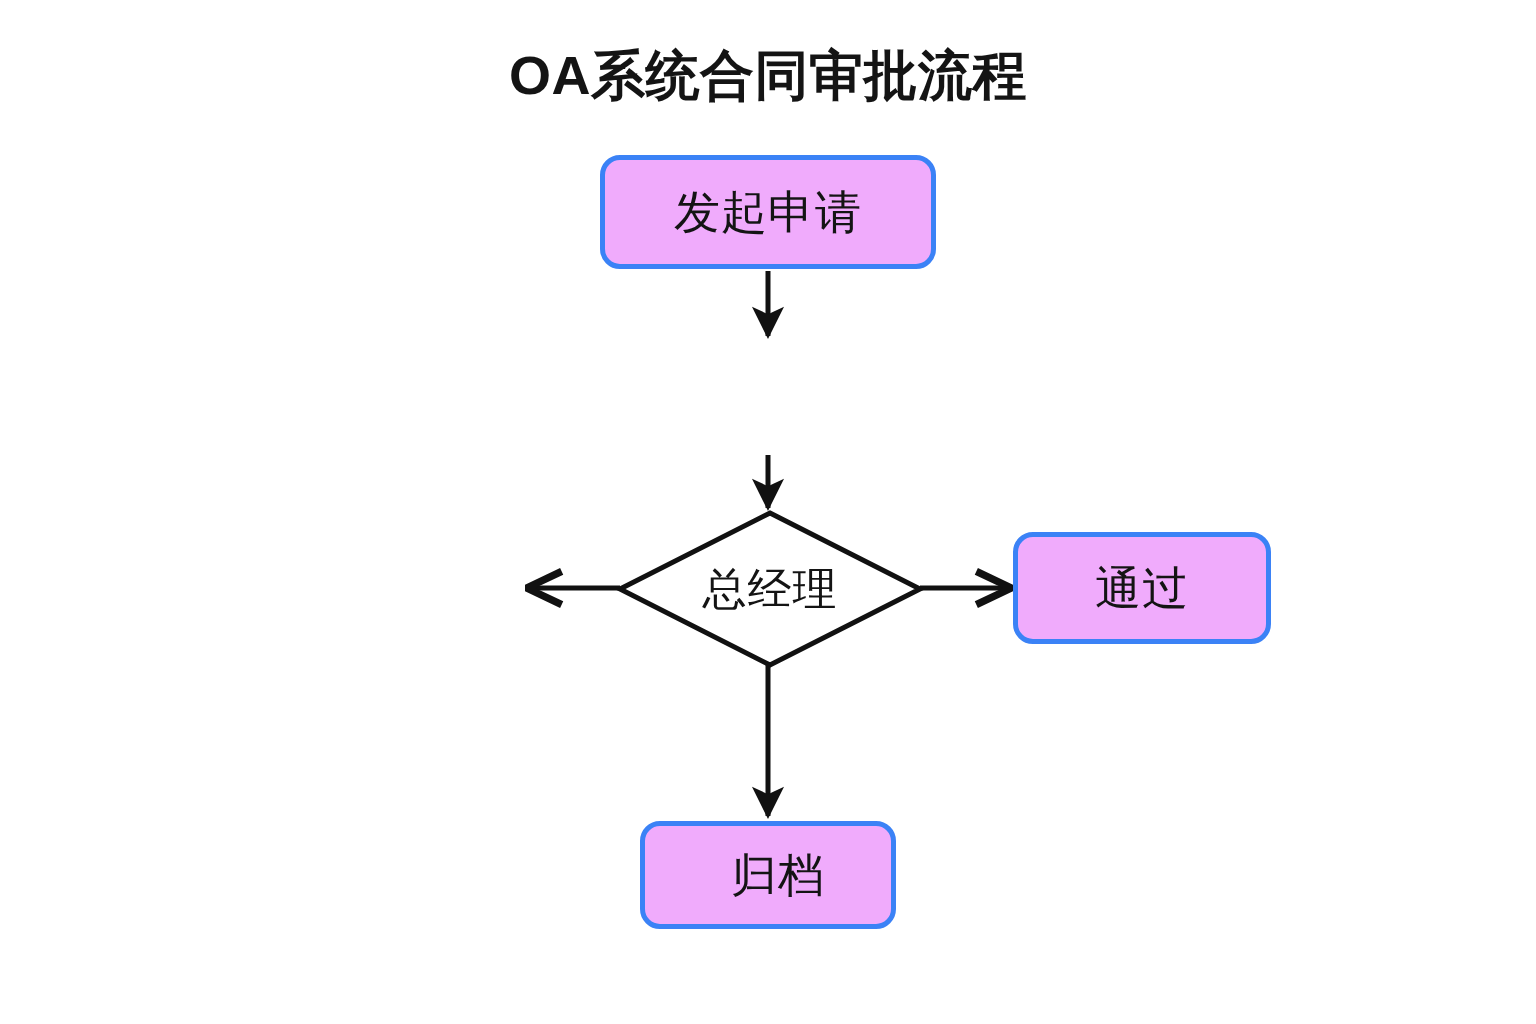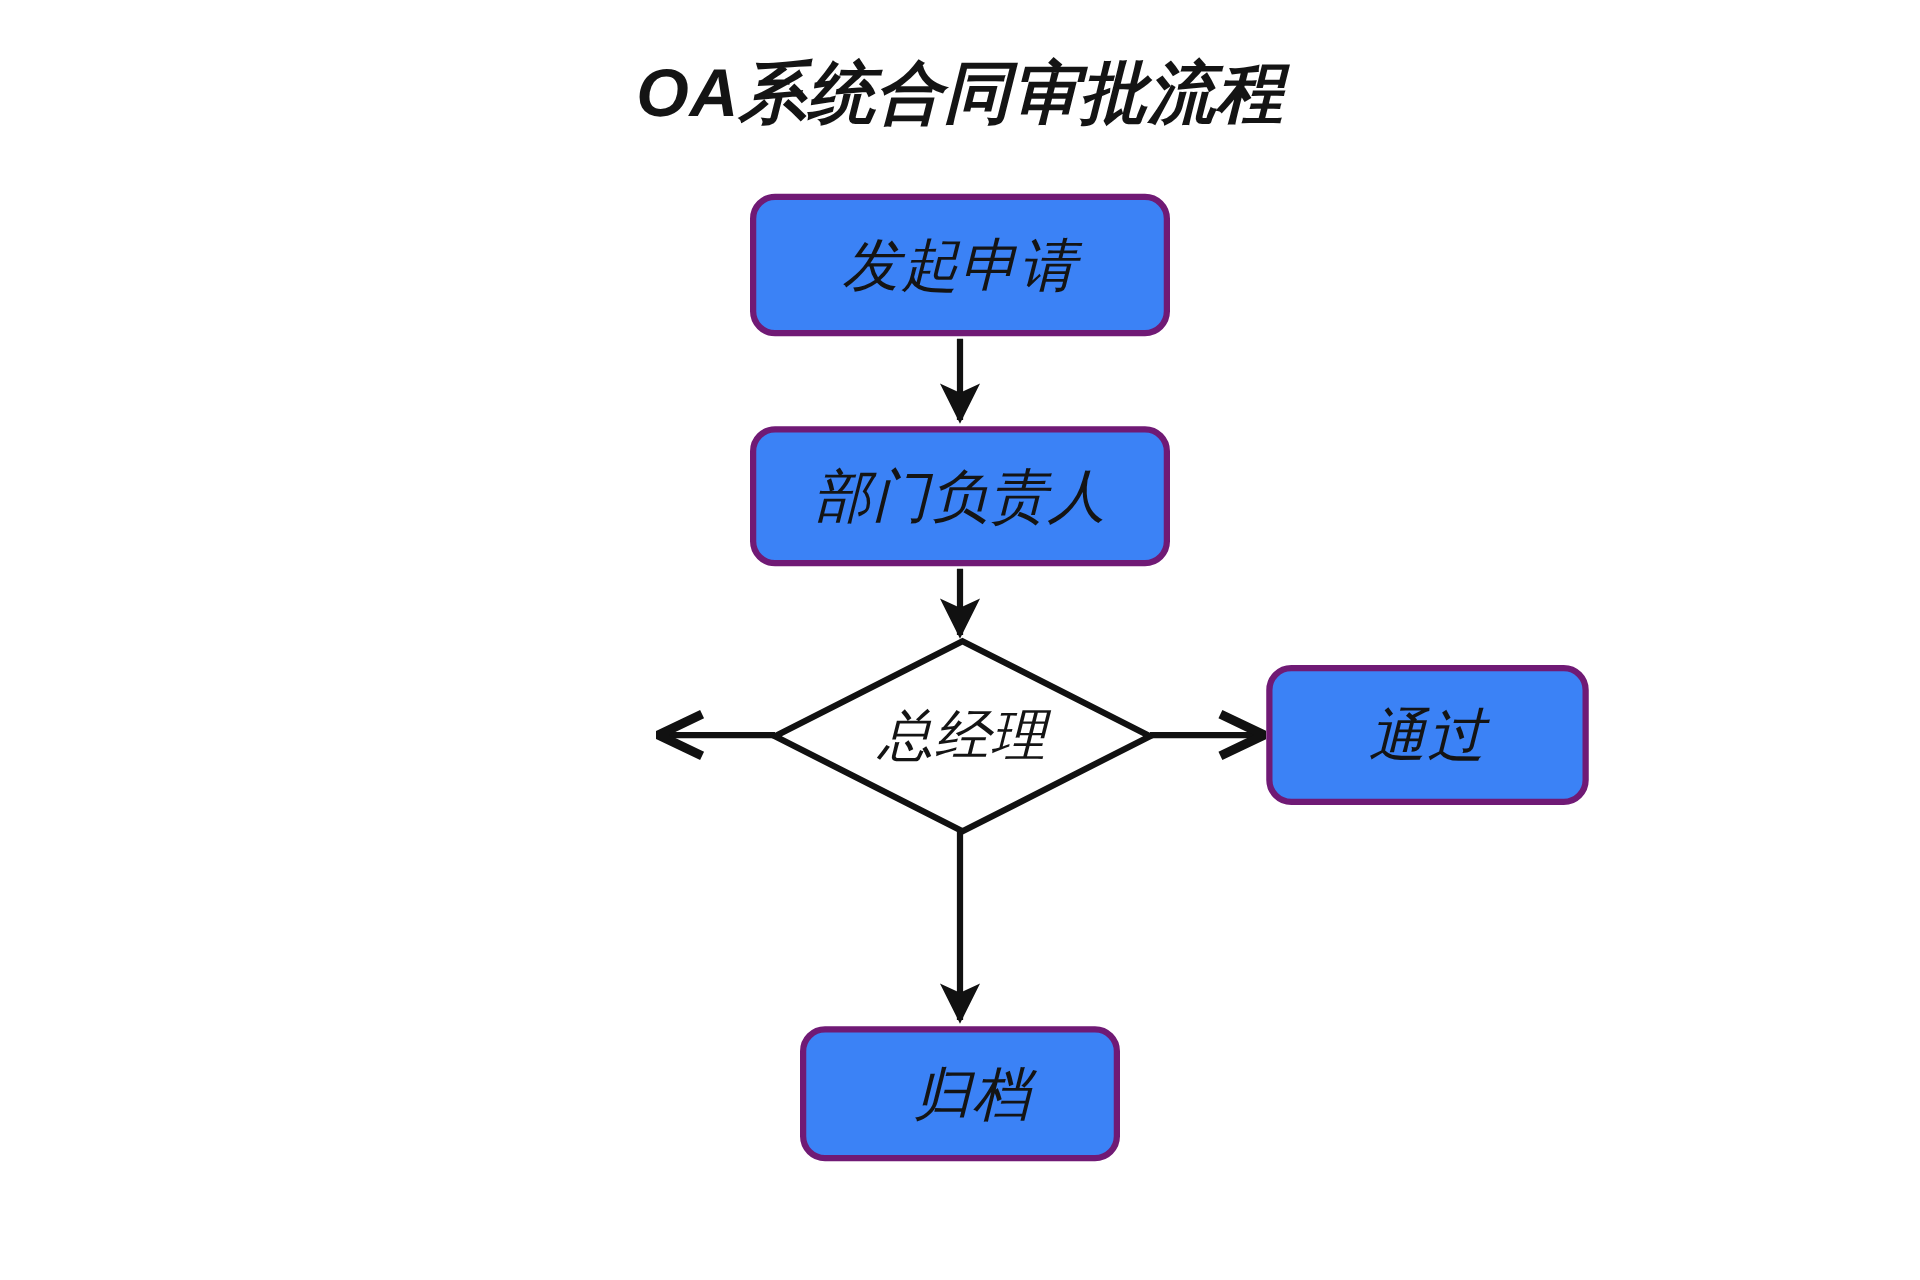--- a/index.html
+++ b/index.html
@@ -13,21 +13,20 @@
     height: 1024px;
     overflow: hidden;
     font-family: "Liberation Sans", "DejaVu Sans", sans-serif;
     color: #111111;
   }
   #canvas {
     position: relative;
     width: 1408px;
     height: 1024px;
     background: #ffffff;
-    font-style: italic;
   }
   #flow-svg {
     position: absolute;
     left: 0;
     top: 0;
     width: 1536px;
     height: 1024px;
   }
 
   
@@ -48,22 +47,22 @@
   
   .node {
     position: absolute;
     box-sizing: border-box;
     display: flex;
     align-items: center;
     justify-content: center;
     user-select: none;
   }
   .node-box {
-    background: #3b82f6;
-    border: 5px solid #701a75;
+    background: #f0abfc;
+    border: 5px solid #3b82f6;
     border-radius: 20px;
   }
   .node-label {
     font-size: 46px;
     font-weight: 500;
     color: #141414;
     line-height: 1;
     letter-spacing: 1px;
     white-space: nowrap;
   }
@@ -116,23 +115,20 @@
 
     <line x1="768" y1="665" x2="768" y2="816" stroke="#111111" stroke-width="5" marker-end="url(#arrow-solid)"></line>
   </svg>
 
   <div class="diagram-title">OA系统合同审批流程</div>
 
   <div class="node node-box" id="node-start">
     <span class="node-label">发起申请</span>
   </div>
 
-  <div class="node node-box" id="node-manager">
-    <span class="node-label">部门负责人</span>
-  </div>
 
   <div class="node" id="node-decision">
     <span class="node-label">总经理</span>
   </div>
 
 
   <div class="node node-box" id="node-approve">
     <span class="node-label">通过</span>
   </div>
 

